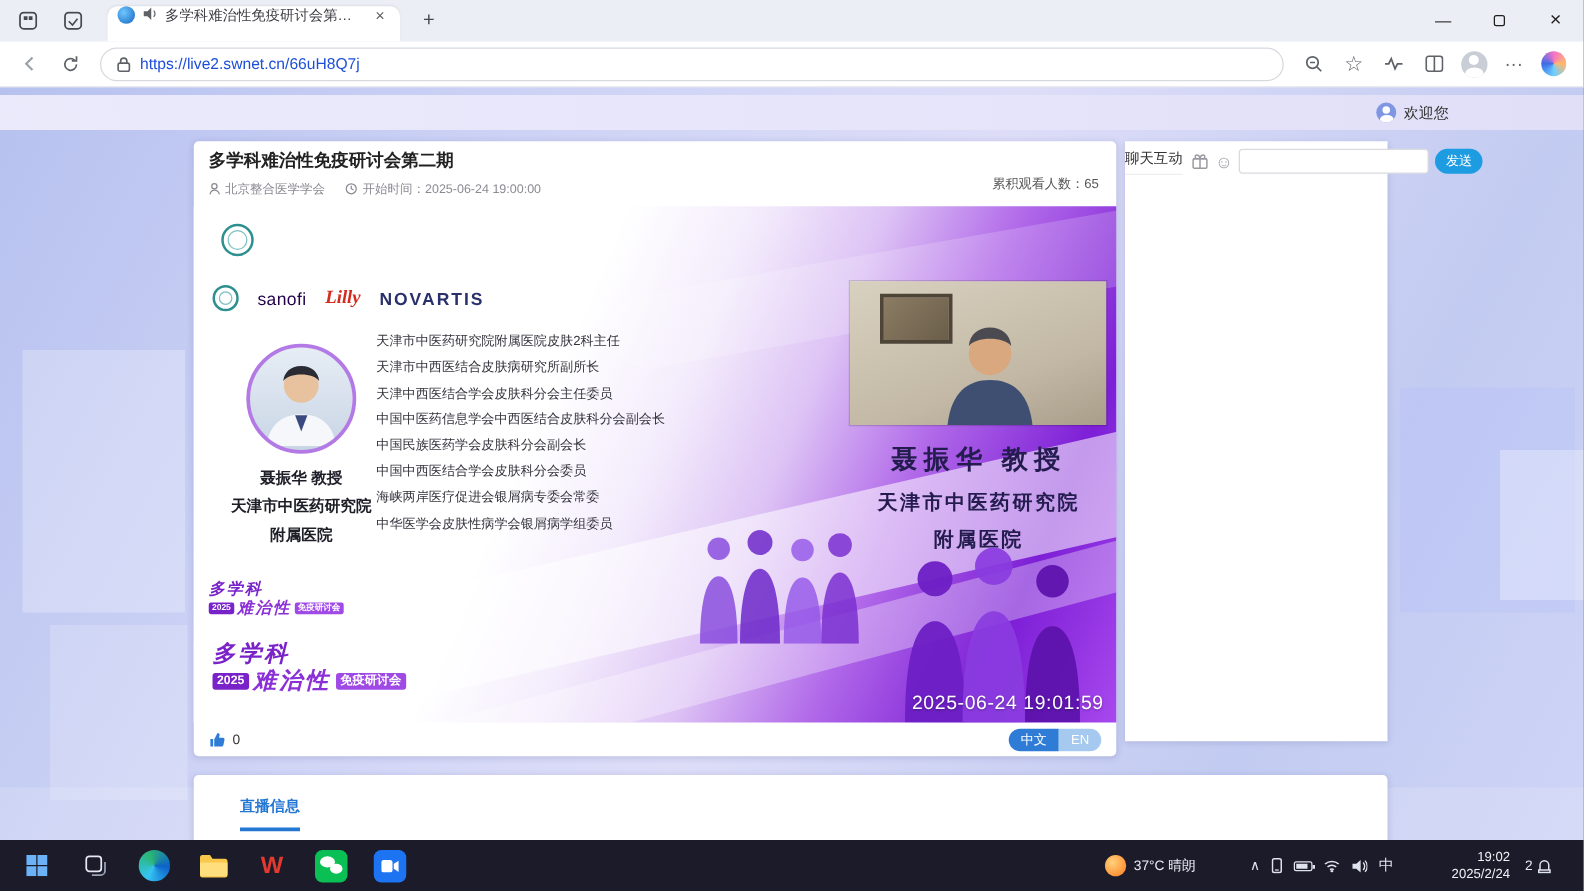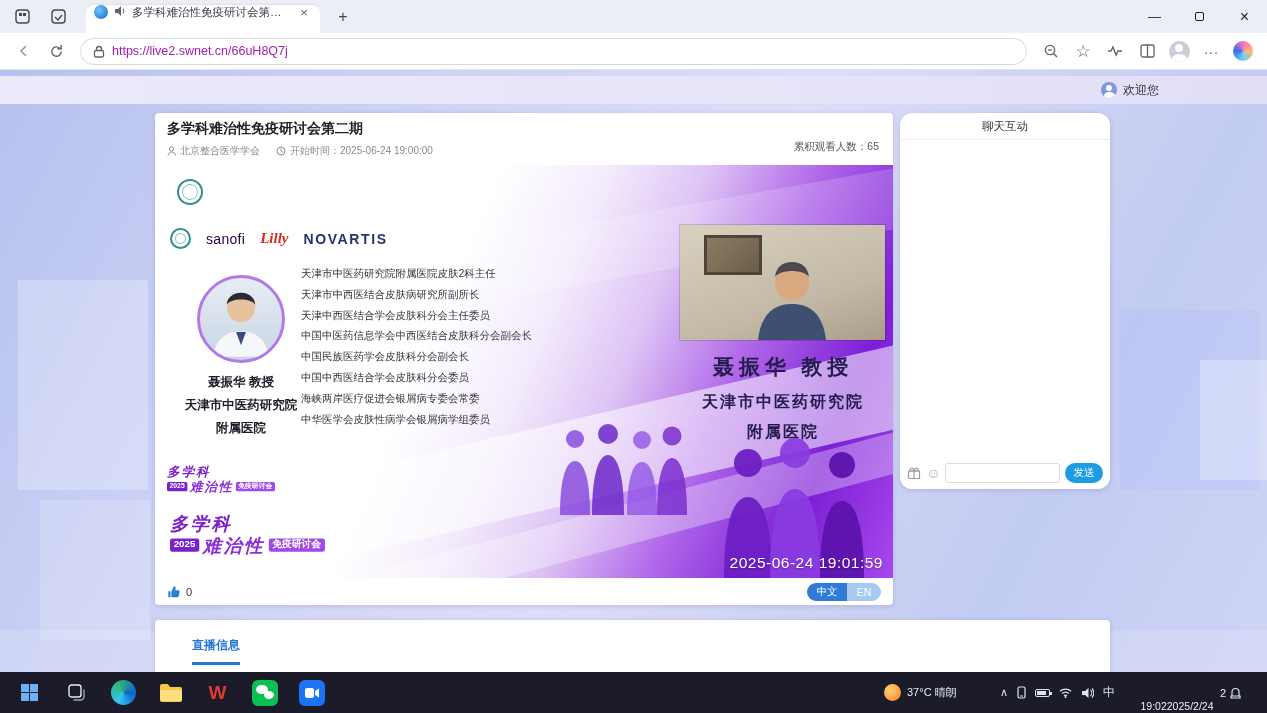--- a/index.html
+++ b/index.html
@@ -15,21 +15,21 @@
   .tab-title{white-space:nowrap;overflow:hidden;max-width:150px}
   .tab-close{margin-left:auto;font-size:13px;color:#5f6368;width:16px;text-align:center;cursor:default}
   .newtab{position:absolute;left:332px;top:6px;font-size:16px;color:#45484f;width:22px;height:22px;text-align:center;line-height:21px}
   .winbtn{position:absolute;top:0;width:45px;height:33px;display:flex;align-items:center;justify-content:center;font-size:13px;color:#1f1f1f}
   .maxbox{width:9px;height:9px;border:1px solid #1f1f1f;border-radius:2px}
 
   
   .toolbar{position:absolute;top:33px;left:0;right:0;height:37px;background:#fff;border-bottom:1px solid #e2e3e9;display:flex;align-items:center;padding:0 10px;gap:4px}
   .tb-icon{width:28px;height:28px;display:flex;align-items:center;justify-content:center;color:#5f6368;flex:none}
   .urlpill{flex:1;height:27px;border:1px solid #d7d9df;border-radius:14px;display:flex;align-items:center;padding:0 12px;gap:7px;background:#fff;margin:0 6px}
-  .url{font-size:12.5px;color:#a21caf;white-space:nowrap}
+  .url{font-size:12.5px;color:#1d4ed8;white-space:nowrap}
   .glyph{font-size:15px;color:#5f6368;line-height:1}
   .avatar{width:21px;height:21px;border-radius:50%;background:#c9cdd6;position:relative;overflow:hidden}
   .avatar::before{content:"";position:absolute;left:6.5px;top:3.5px;width:8px;height:8px;border-radius:50%;background:#fff}
   .avatar::after{content:"";position:absolute;left:3px;top:13px;width:15px;height:10px;border-radius:50% 50% 0 0;background:#fff}
   .copilot{width:20px;height:20px;border-radius:50%;background:conic-gradient(#f672c7,#ffb86c,#6cd0ff,#3b6ce8,#f672c7)}
 
   
   .page{position:absolute;top:70px;left:0;width:1267px;height:602px;overflow:hidden;
     background:linear-gradient(118deg,#b6c1ef 0%,#ccd2f5 26%,#dddDF8 52%,#c2cbf1 80%,#ced4f6 100%)}
   .deco{position:absolute;background:rgba(255,255,255,.25)}
@@ -92,21 +92,21 @@
   .ts{position:absolute;right:10px;bottom:6px;font-size:15.5px;color:#fff;letter-spacing:.5px;text-shadow:0 1px 2px rgba(0,0,0,.35)}
 
   .mc-controls{position:absolute;left:0;bottom:0;width:100%;height:27px;display:flex;align-items:center;padding:0 12px}
   .like{display:flex;align-items:center;gap:5px;font-size:11px;color:#333}
   .langs{margin-left:auto;display:flex}
   .lang{height:18px;color:#fff;font-size:10.5px;display:flex;align-items:center;justify-content:center}
   .lang-zh{width:40px;background:#2e7cd6;border-radius:9px 0 0 9px}
   .lang-en{width:34px;background:#a6c9ef;border-radius:0 9px 9px 0}
 
   
-  .chat{position:absolute;left:900px;top:43px;width:210px;height:376px;background:#fff;border-radius:12px;box-shadow:0 1px 5px rgba(70,70,140,.2);display:flex;flex-direction:column}
+  .chat{position:absolute;left:900px;top:43px;width:210px;height:480px;background:#fff;border-radius:0;box-shadow:0 1px 5px rgba(70,70,140,.2);display:flex;}
   .chat-header{height:27px;border-bottom:1px solid #ededf2;display:flex;align-items:center;justify-content:center;font-size:11.5px;color:#333;flex:none}
   .chat-body{flex:1}
   .chat-input-row{height:32px;display:flex;align-items:center;padding:0 7px;gap:5px;flex:none}
   .ci-icon{color:#9a9aa2;display:flex;align-items:center}
   .chat-input{flex:1;height:20px;border:1px solid #d9d9df;border-radius:3px;font-size:11px;padding:0 4px;color:#333;outline:none;min-width:0}
   .send-btn{width:38px;height:20px;background:#1e9ce2;border:none;border-radius:10px;color:#fff;font-size:10.5px;flex:none}
 
   .info-card{position:absolute;left:155px;top:550px;width:955px;height:70px;background:#fff;border-radius:4px 4px 0 0;box-shadow:0 1px 5px rgba(70,70,140,.2)}
   .info-tab{position:absolute;left:37px;top:17px;font-size:12px;font-weight:bold;color:#2577d4;padding-bottom:8px;border-bottom:3px solid #2577d4}
 
@@ -117,21 +117,21 @@
   .wechat-ic::before{content:"";position:absolute;left:4px;top:5px;width:12px;height:9px;border-radius:50%;background:#fff}
   .wechat-ic::after{content:"";position:absolute;left:12px;top:11px;width:10px;height:8px;border-radius:50%;background:#fff}
   .meet-ic{width:26px;height:26px;border-radius:6px;background:#1d74f2;display:flex;align-items:center;justify-content:center}
   .edge-ic{width:25px;height:25px;border-radius:50%;background:conic-gradient(from 210deg,#35c4f3,#2bb673 35%,#0d62c9 68%,#35c4f3)}
   .wps{color:#e33a2f;font-weight:bold;font-size:19px}
   .tray{position:absolute;top:0;height:41px;display:flex;align-items:center;color:#e8ebf3}
   .weather{left:884px;gap:6px;font-size:11px}
   .sun{width:17px;height:17px;border-radius:50%;background:radial-gradient(circle at 35% 35%,#ffd27a,#ff7b1f)}
   .sysicons{left:1000px;gap:9px}
   .sysicons .g{font-size:11px;color:#dfe3ec}
-  .clock{left:1146px;width:62px;flex-direction:row;align-items:flex-end;justify-content:center;font-size:10.5px;line-height:13px;color:#f0f1f6;display:flex}
+  .clock{left:1146px;width:62px;flex-direction:column;align-items:flex-end;justify-content:center;font-size:10.5px;line-height:13px;color:#f0f1f6;display:flex}
   .notif{left:1220px;gap:3px;font-size:11px}
   .batt{width:15px;height:8px;border:1px solid #dfe3ec;border-radius:2px;position:relative}
   .batt::before{content:"";position:absolute;left:1px;top:1px;bottom:1px;width:9px;background:#dfe3ec}
   .batt::after{content:"";position:absolute;right:-3px;top:2px;width:2px;height:3px;background:#dfe3ec}
 </style>
 </head>
 <body>
 
 <div class="screen">
 

